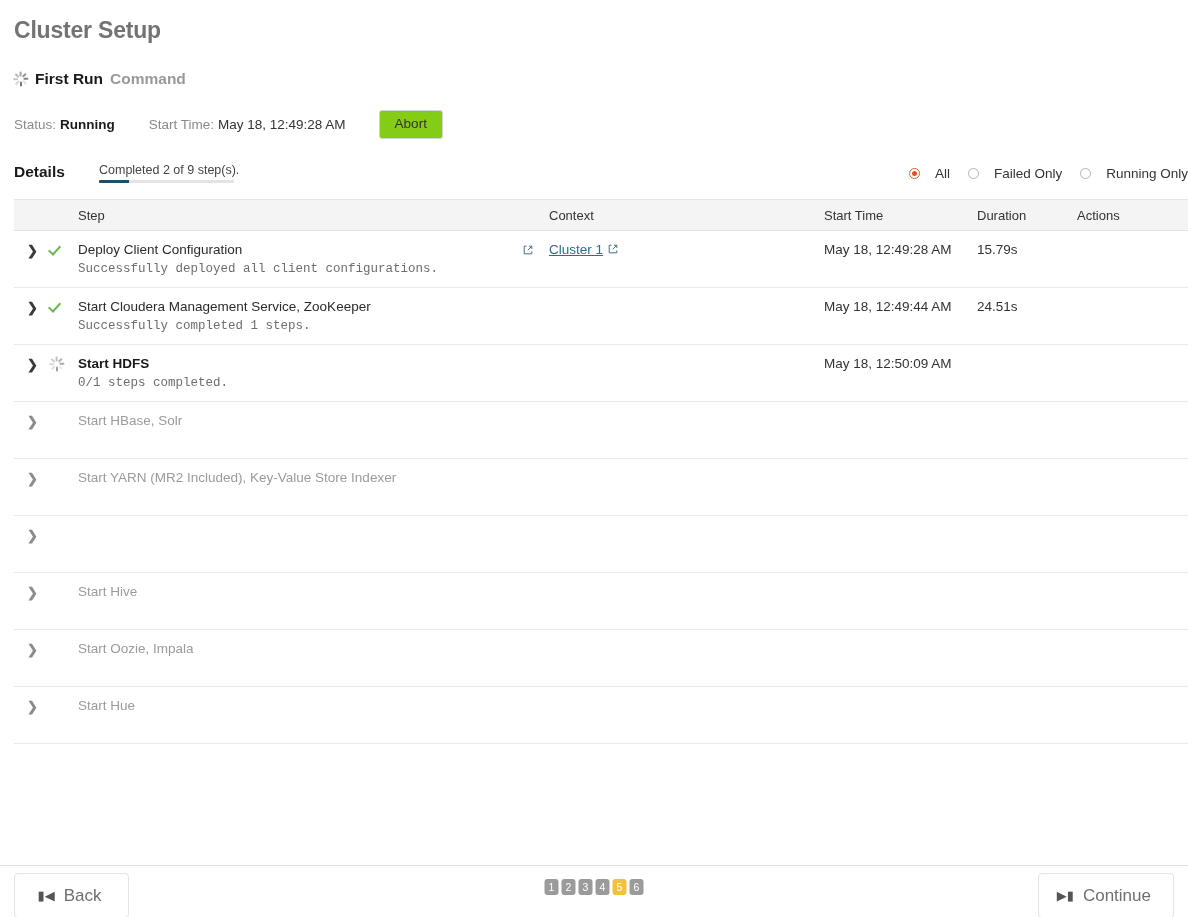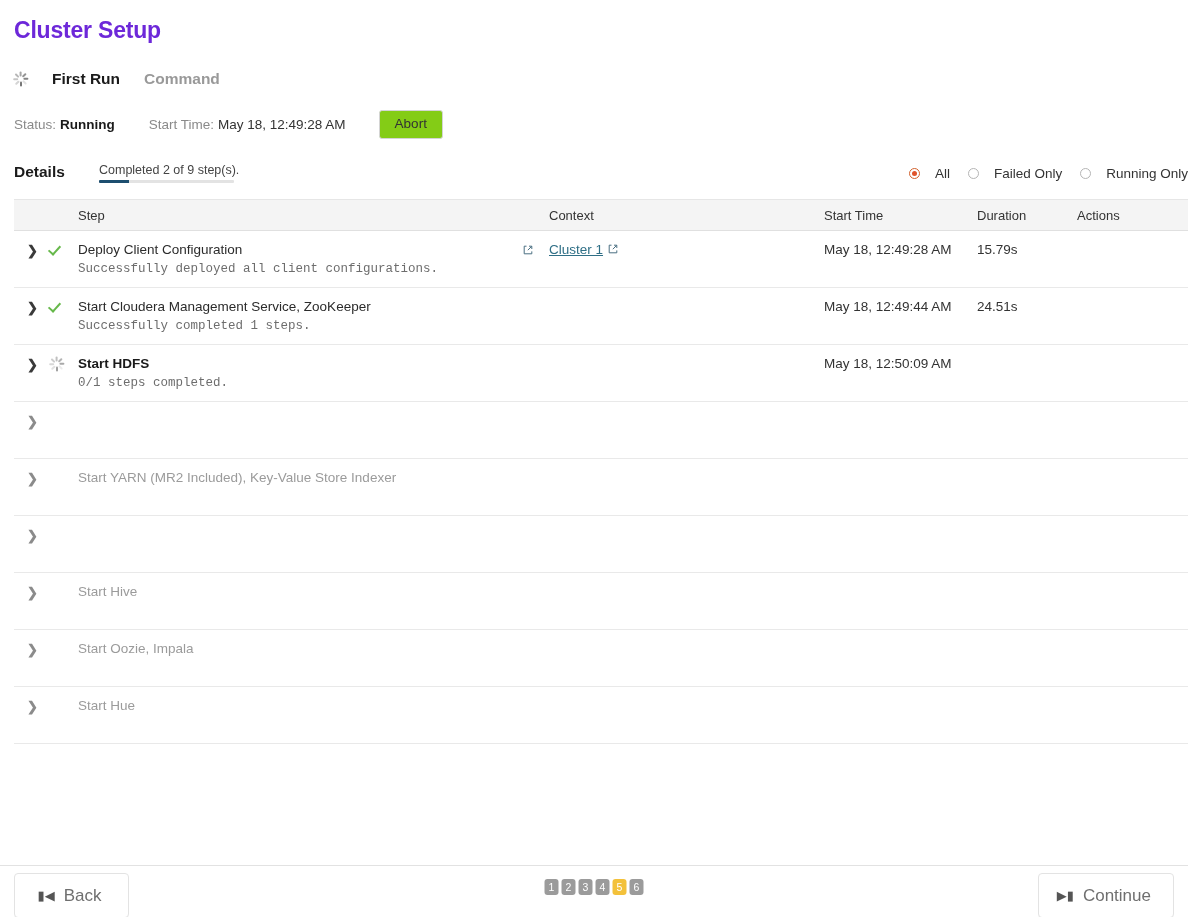--- a/index.html
+++ b/index.html
@@ -16,30 +16,30 @@
     width: 1188px;
     height: 917px;
   }
 
   
   .page-title {
     position: absolute;
     left: 14px; top: 17px;
     font-size: 23px;
     font-weight: bold;
-    color: #6d28d9;
+    color: #737373;
     letter-spacing: -0.2px;
   }
 
   .cmd-line {
     position: absolute;
     left: 14px; top: 70px;
     display: flex;
     align-items: center;
-    gap: 24px;
+    gap: 7px;
     font-size: 15.5px;
   }
   .cmd-name { font-weight: bold; color: #1a1a1a; }
   .cmd-suffix { color: #999999; font-weight: bold; }
 
   
   .spinner {
     display: inline-block;
     position: relative;
     width: 14px; height: 14px;
@@ -431,20 +431,23 @@
       </div>
       <div class="ctxcell"></div>
       <div class="timecell">May 18, 12:50:09 AM</div>
       <div class="durcell"></div>
       <div class="actcell"></div>
     </div>
 
     <div class="row pending">
       <div class="chev muted">❯</div>
       <div class="statusicon"></div>
+      <div class="stepcell">
+        <div class="stepname muted">Start HBase, Solr</div>
+      </div>
       <div class="ctxcell"></div>
       <div class="timecell"></div>
       <div class="durcell"></div>
       <div class="actcell"></div>
     </div>
 
     <div class="row pending">
       <div class="chev muted">❯</div>
       <div class="statusicon"></div>
       <div class="stepcell">

